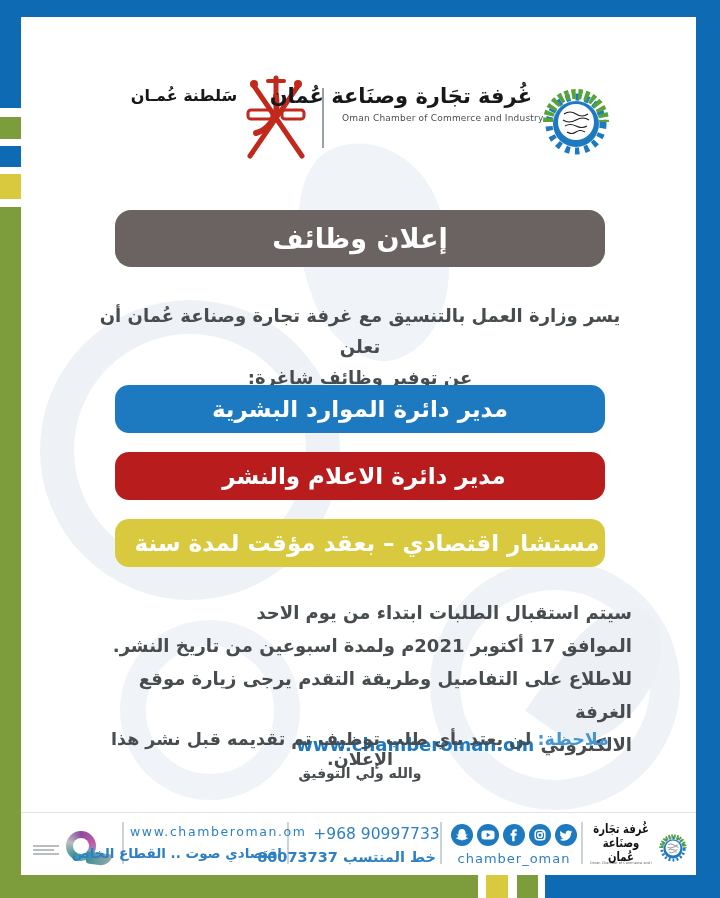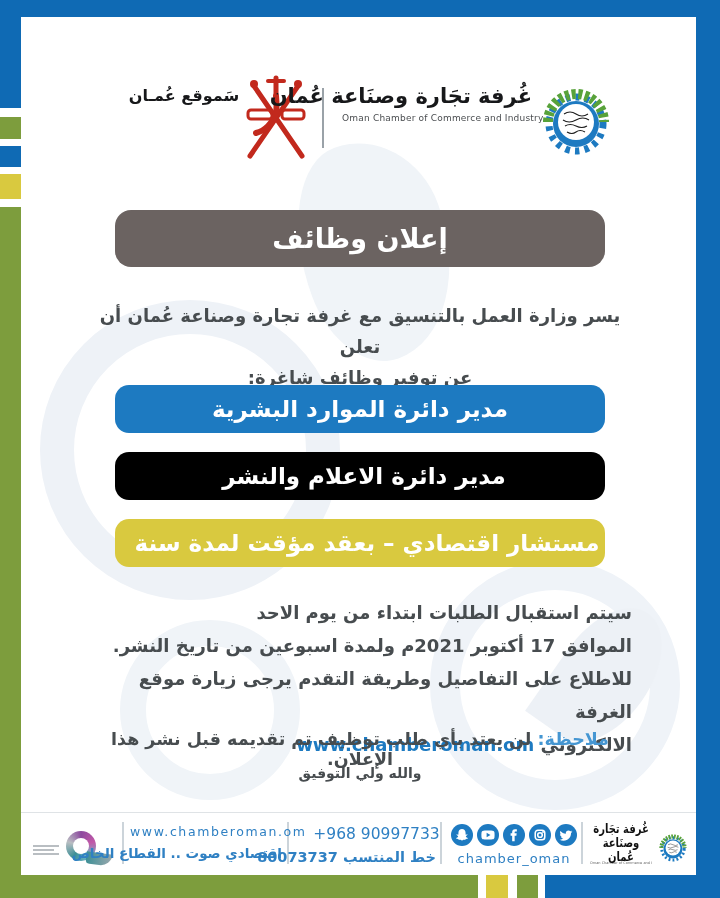--- a/index.html
+++ b/index.html
@@ -57,21 +57,21 @@
   .intro {
     left:98px; top:300px; width:524px; text-align:center; direction:rtl;
     color:#474c4f; font-size:18px; font-weight:600; line-height:31px;
   }
   .job-banner {
     left:115px; width:490px; height:48px; border-radius:14px;
     display:flex; align-items:center; justify-content:center;
     color:#ffffff; font-size:23px; font-weight:bold; direction:rtl;
   }
   .job-0 { top:385px; background:#1d7ac1; }
-  .job-1 { top:452px; background:#000000;padding-left:8px; }
+  .job-1 { top:452px; background:#b91c1c;padding-left:8px; }
   .job-2 { top:519px; background:#d9c93f;padding-left:14px; }
 
   .details {
     left:88px; top:596px; width:544px; direction:rtl;
     color:#474c4f; font-size:18px; font-weight:600; line-height:33px;
   }
   .url-line { direction:rtl; }
   .url { color:#1d7ac1; font-weight:bold; direction:ltr; unicode-bidi:embed; }
   .note-line { left:88px; top:729px; width:544px; text-align:center; direction:rtl;
     color:#474c4f; font-size:17.5px; font-weight:600; }
@@ -131,21 +131,21 @@
 <div class="lseg ls-olive1"></div>
 <div class="lseg ls-blue2"></div>
 <div class="lseg ls-yellow"></div>
 <div class="lseg ls-olive2"></div>
 <div class="bseg bs-olive1"></div>
 <div class="bseg bs-yellow"></div>
 <div class="bseg bs-olive2"></div>
 <div class="bseg bs-blue"></div>
 
 <div class="abs ministry-text">
-  <div class="l1">سَموقع عُمـان</div>
+  <div class="l1">سَلطنة عُمـان</div>
 </div>
 
 <svg class="abs ministry-emblem" width="72" height="90" viewBox="0 0 72 90">
   <g stroke="#c2291d" fill="none" stroke-linecap="round">
 
     <path d="M10 84 L58 14" stroke-width="5"></path>
     <path d="M62 84 L14 14" stroke-width="5"></path>
     <circle cx="58" cy="12" r="4" fill="#c2291d" stroke="none"></circle>
     <circle cx="14" cy="12" r="4" fill="#c2291d" stroke="none"></circle>
 

